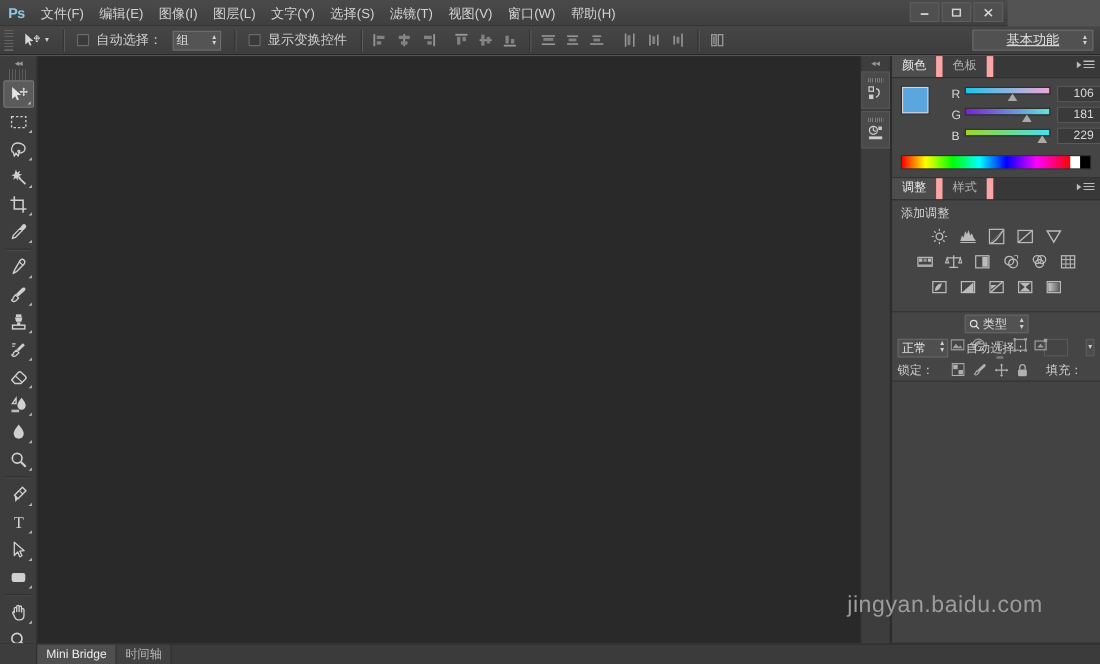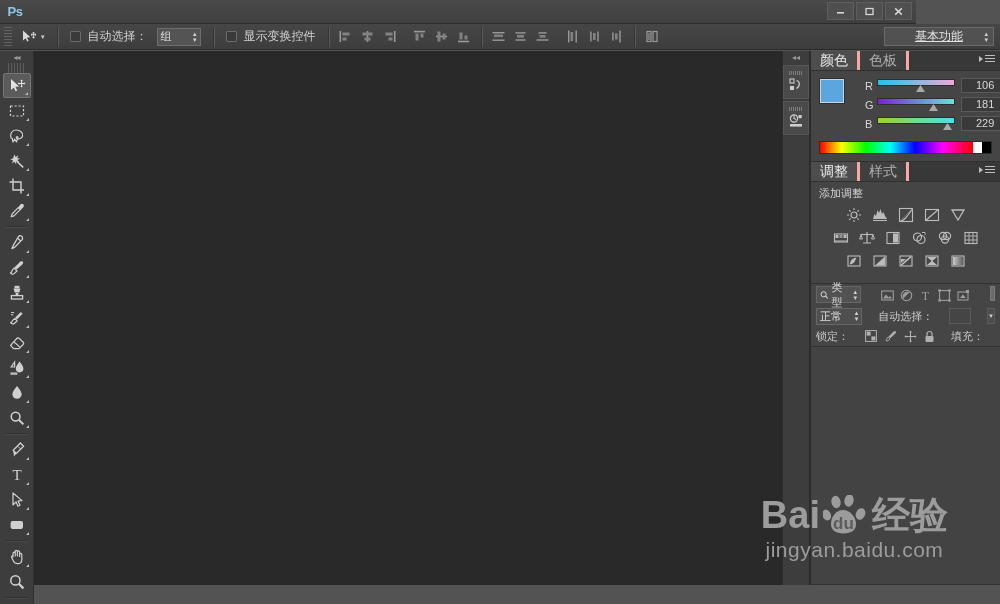--- a/index.html
+++ b/index.html
@@ -133,22 +133,22 @@
     position: absolute; right: 0; top: 51px; width: 190px; bottom: 19px;
     background: #3d3d3d; border-left: 1px solid #2c2c2c;
     display: flex; flex-direction: column;
   }
   .panel { background: #454545; border-bottom: 1px solid #303030; }
   .panel-tabs {
     display: flex; align-items: flex-end; height: 20px;
     background: #383838; position: relative; border-bottom: 1px solid #303030;
   }
   .ptab {
-    height: 19px; line-height: 19px; padding: 0 9px; font-size: 14px; color: #b0b0b0;
-    background: #3f3f3f; border-right: 3px solid #fca5a5;
+    height: 19px; line-height: 19px; padding: 0 9px; font-size: 11px; color: #b0b0b0;
+    background: #3f3f3f; border-right: 6px solid #fca5a5;
   }
   .ptab.active { background: #4d4d4d; color: #eaeaea; }
   .pmenu {
     position: absolute; right: 5px; top: 4px; display: flex; align-items: center; gap: 2px;
   }
   .pmenu .tri { width: 0; height: 0; border-left: 4px solid #bdbdbd; border-top: 3px solid transparent; border-bottom: 3px solid transparent; }
   .pmenu .lines {
     width: 10px; height: 8px;
     background-image: repeating-linear-gradient(to bottom, #bdbdbd 0 1px, transparent 1px 3px);
   }
@@ -181,21 +181,21 @@
   .spec-w { width: 9px; background: #ffffff; }
   .spec-b { width: 9px; background: #000000; }
 
   
   .adj-title { font-size: 11px; color: #d4d4d4; padding: 4px 8px 2px; }
   .adj-rows { padding: 3px 8px 8px; }
   .adj-row { display: flex; justify-content: center; gap: 6px; margin-bottom: 5px; }
   .adj-btn { width: 20px; height: 18px; display: flex; align-items: center; justify-content: center; opacity: .78; }
 
   
-  .lay-filter { display: flex; height: 22px; padding: 2px 5px; gap: 14px; }
+  .lay-filter { display: flex; align-items: center; height: 22px; padding: 2px 5px; gap: 4px; flex-direction: column; }
   .filter-sel {
     display: flex; align-items: center; gap: 3px; width: 58px; height: 17px;
     background: #525252; border: 1px solid #666; padding: 0 3px; font-size: 11px; color: #dcdcdc;
   }
   .fil-icons { display: flex; align-items: center; gap: 6px; margin-left: 6px; opacity: .6; }
   .fil-toggle { width: 6px; height: 15px; background: #6b6b6b; border: 1px solid #7a7a7a; margin-left: 6px; }
   .lay-row { display: flex; align-items: center; height: 20px; padding: 0 5px; gap: 16px; }
   .blend-sel {
     width: 85px; height: 17px; background: #4f4f4f; border: 1px solid #676767;
     display: flex; align-items: center; justify-content: space-between;
@@ -234,20 +234,32 @@
   .wm-line2 { font-size: 21px; margin-top: 2px; letter-spacing: .5px; }
   svg { display: block; }
 </style>
 </head>
 <body>
 
 <div class="app">
 
   <div class="menubar">
     <div class="ps-logo">Ps</div>
+    <div class="menu-items">
+      <div class="menu-item">文件(F)</div>
+      <div class="menu-item">编辑(E)</div>
+      <div class="menu-item">图像(I)</div>
+      <div class="menu-item">图层(L)</div>
+      <div class="menu-item">文字(Y)</div>
+      <div class="menu-item">选择(S)</div>
+      <div class="menu-item">滤镜(T)</div>
+      <div class="menu-item">视图(V)</div>
+      <div class="menu-item">窗口(W)</div>
+      <div class="menu-item">帮助(H)</div>
+    </div>
     <div class="win-controls">
       <div class="win-btn">
         <svg width="11" height="9" viewBox="0 0 11 9">
             <rect x="2" y="5" width="7" height="1.6" fill="#d6d6d6"></rect>
           </svg>
       </div>
       <div class="win-btn">
         <svg width="11" height="9" viewBox="0 0 11 9">
             <rect x="2" y="1.5" width="7" height="6" fill="none" stroke="#d6d6d6" stroke-width="1.3"></rect>
           </svg>
@@ -863,31 +875,22 @@
           <span class="spin">▾</span>
         </span>
       </div>
 
       <div class="lay-list"></div>
     </div>
 
   </div>
 
   <div class="watermark">
-    <div class="wm-line1">
-      <span>Bai</span>
-      <span class="wm-paw">
-        <svg width="46" height="40" viewBox="0 0 46 40">
-          <ellipse cx="13" cy="7" rx="4.6" ry="6.2" fill="#9c9c9c" transform="rotate(-12 13 7)"></ellipse>
-          <ellipse cx="26" cy="5.5" rx="4.6" ry="6.2" fill="#9c9c9c" transform="rotate(12 26 5.5)"></ellipse>
-          <ellipse cx="3.6" cy="20" rx="4.2" ry="5.6" fill="#9c9c9c" transform="rotate(-24 3.6 20)"></ellipse>
-          <ellipse cx="37.5" cy="19" rx="4.6" ry="6" fill="#9c9c9c" transform="rotate(24 37.5 19)"></ellipse>
-          <path d="M20 15 C27 15 33 22 33 29 C33 35 28.5 38.5 20.5 38.5 C12.5 38.5 8 35 8 29 C8 22 13 15 20 15 Z" fill="#9c9c9c"></path>
-          <text x="20.5" y="34" font-family="Liberation Sans, sans-serif" font-size="17" font-weight="bold" fill="#5c5c5c" text-anchor="middle">du</text>
-        </svg>
-      </span>
-      <span>经验</span>
-    </div>
     <div class="wm-line2">jingyan.baidu.com</div>
   </div>
 
+  <div class="bottombar">
+    <div class="bb-spacer"></div>
+    <div class="bb-tab active">Mini Bridge</div>
+    <div class="bb-tab">时间轴</div>
+  </div>
 
 </div>
 
 </body></html>

